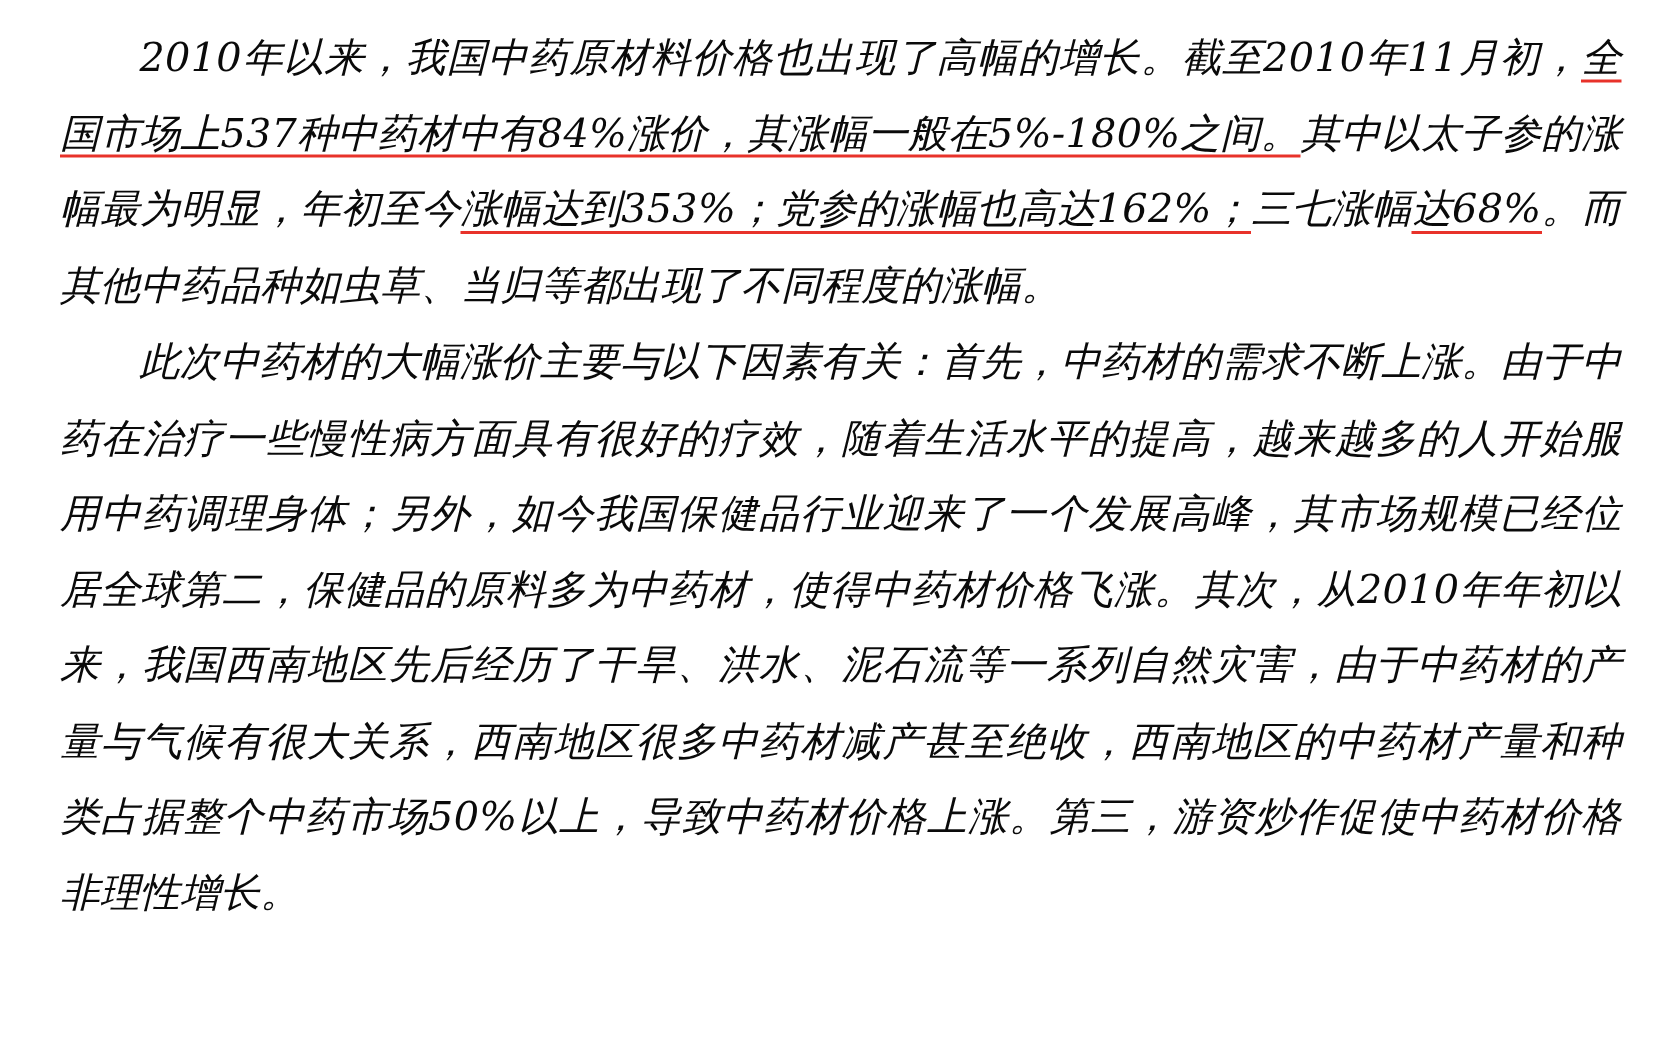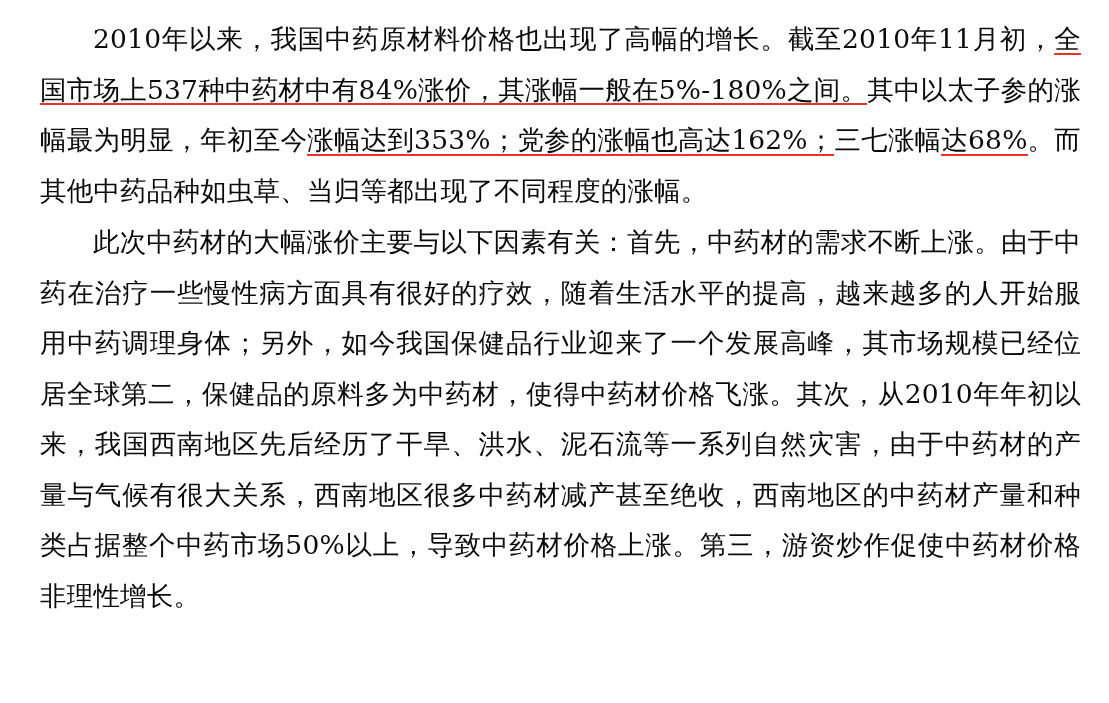--- a/index.html
+++ b/index.html
@@ -26,20 +26,21 @@
     font-size: 26.5px;
     line-height: 50.5px;
     letter-spacing: 0.2px;
     text-align: justify;
     text-justify: inter-ideograph;
   }
   p.para {
     margin: 0;
     text-indent: 2em;
     text-align: justify;
+    font-style: italic;
   }
   p.para + p.para {
     margin-top: 1px;
   }
   
   .ul-red {
     position: relative;
     box-decoration-break: clone;
     -webkit-box-decoration-break: clone;
     background-image: linear-gradient(to right, #e8322a, #e8322a);

